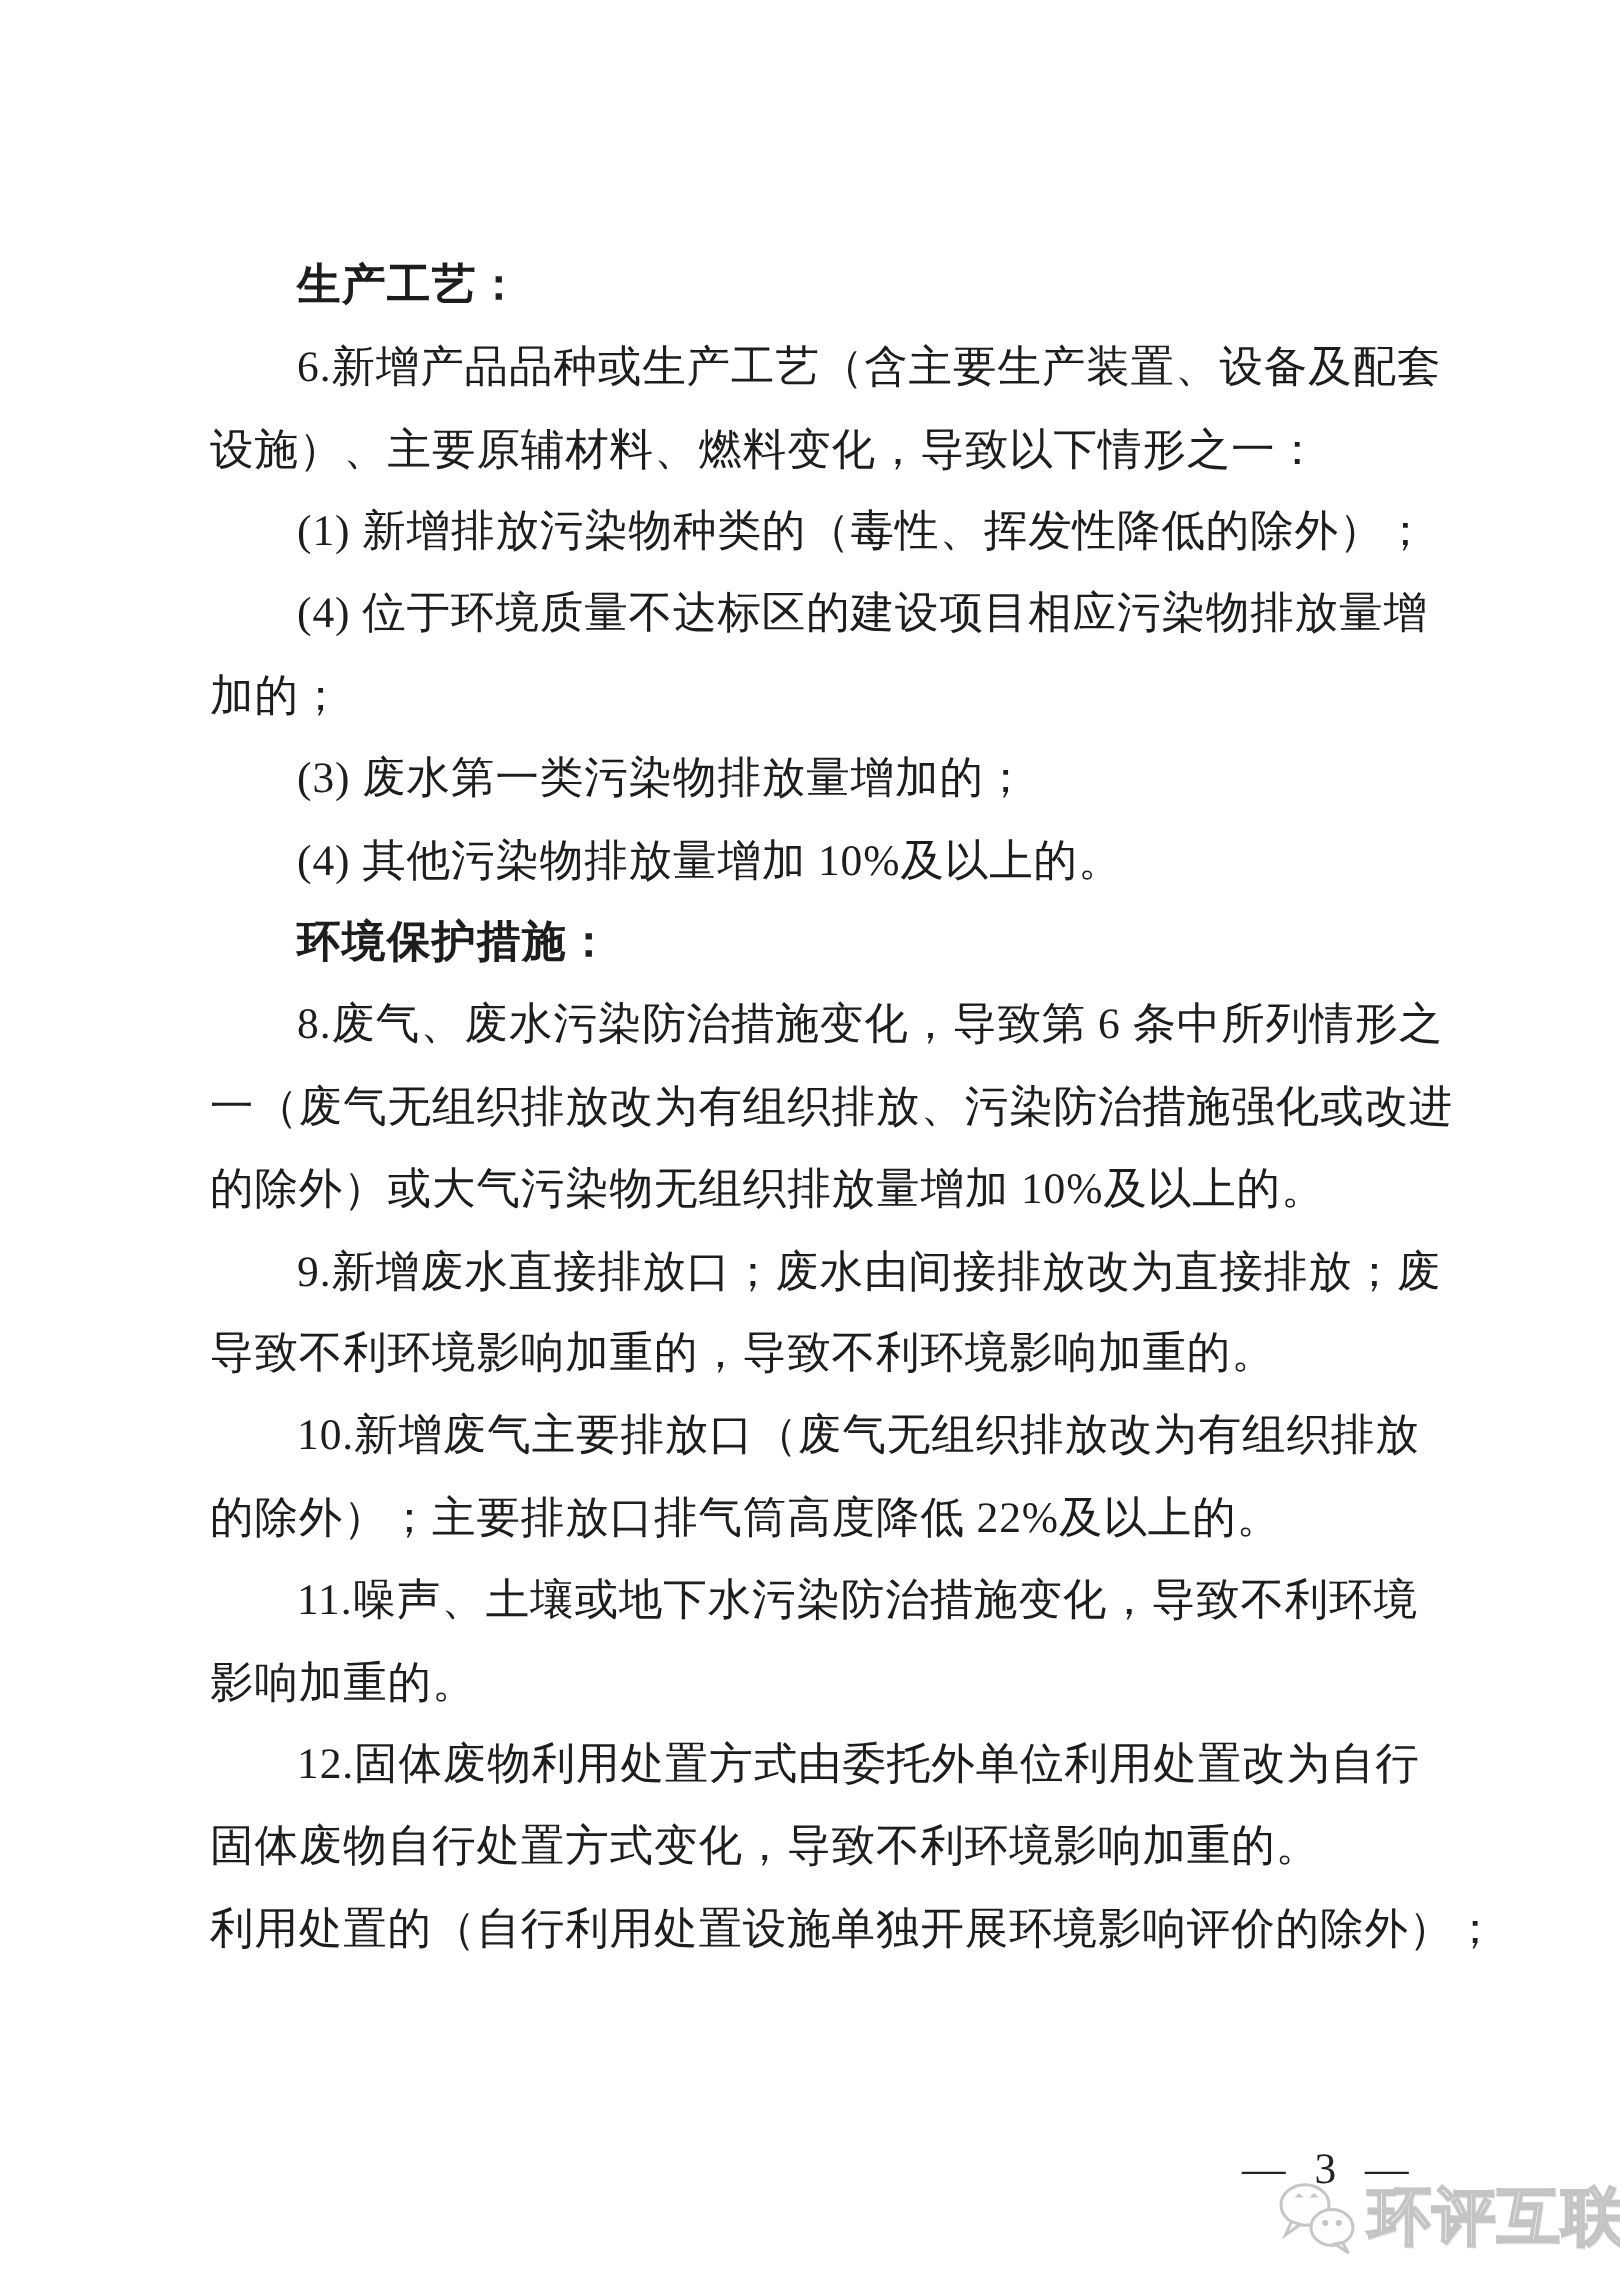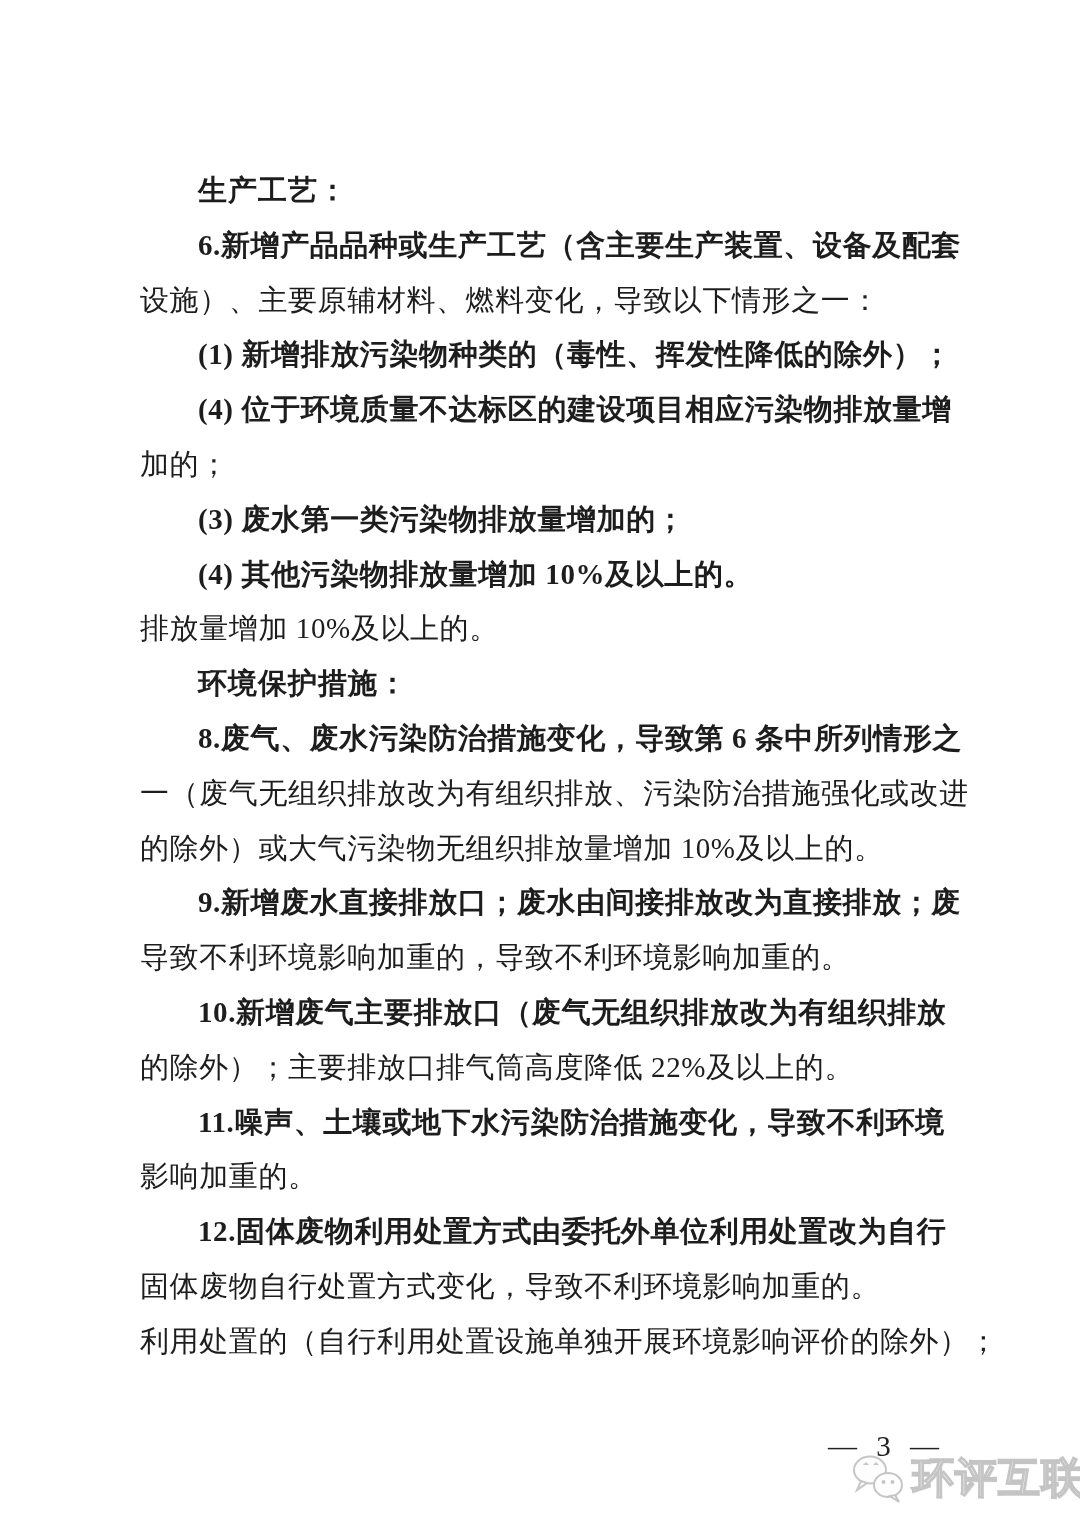--- a/index.html
+++ b/index.html
@@ -17,21 +17,21 @@
     width:806px;
     font-size:29px;
     letter-spacing:0.6px;
   }
   .ln{
     height:54.8px;
     line-height:54.8px;
     white-space:nowrap;
     text-align:left;
   }
-  .ind{ text-indent:58px;font-weight:bold; }
+  .ind{ text-indent:58px; }
   .hd{
     font-weight:bold;
     font-family:"Liberation Sans","DejaVu Sans",sans-serif;
     letter-spacing:1px;
   }
   .pagenum{
     position:absolute;
     left:828px;top:1430px;
     font-size:29px;
     letter-spacing:1px;
@@ -66,21 +66,20 @@
 
   <div class="content">
     <div class="ln ind hd">生产工艺：</div>
     <div class="ln ind">6.新增产品品种或生产工艺（含主要生产装置、设备及配套</div>
     <div class="ln">设施）、主要原辅材料、燃料变化，导致以下情形之一：</div>
     <div class="ln ind">(1) 新增排放污染物种类的（毒性、挥发性降低的除外）；</div>
     <div class="ln ind">(4) 位于环境质量不达标区的建设项目相应污染物排放量增</div>
     <div class="ln">加的；</div>
     <div class="ln ind">(3) 废水第一类污染物排放量增加的；</div>
     <div class="ln ind">(4) 其他污染物排放量增加 10%及以上的。</div>
-    <div class="ln">排放量增加 10%及以上的。</div>
     <div class="ln ind hd">环境保护措施：</div>
     <div class="ln ind">8.废气、废水污染防治措施变化，导致第 6 条中所列情形之</div>
     <div class="ln">一（废气无组织排放改为有组织排放、污染防治措施强化或改进</div>
     <div class="ln">的除外）或大气污染物无组织排放量增加 10%及以上的。</div>
     <div class="ln ind">9.新增废水直接排放口；废水由间接排放改为直接排放；废</div>
     <div class="ln">导致不利环境影响加重的，导致不利环境影响加重的。</div>
     <div class="ln ind">10.新增废气主要排放口（废气无组织排放改为有组织排放</div>
     <div class="ln">的除外）；主要排放口排气筒高度降低 22%及以上的。</div>
     <div class="ln ind">11.噪声、土壤或地下水污染防治措施变化，导致不利环境</div>
     <div class="ln">影响加重的。</div>

